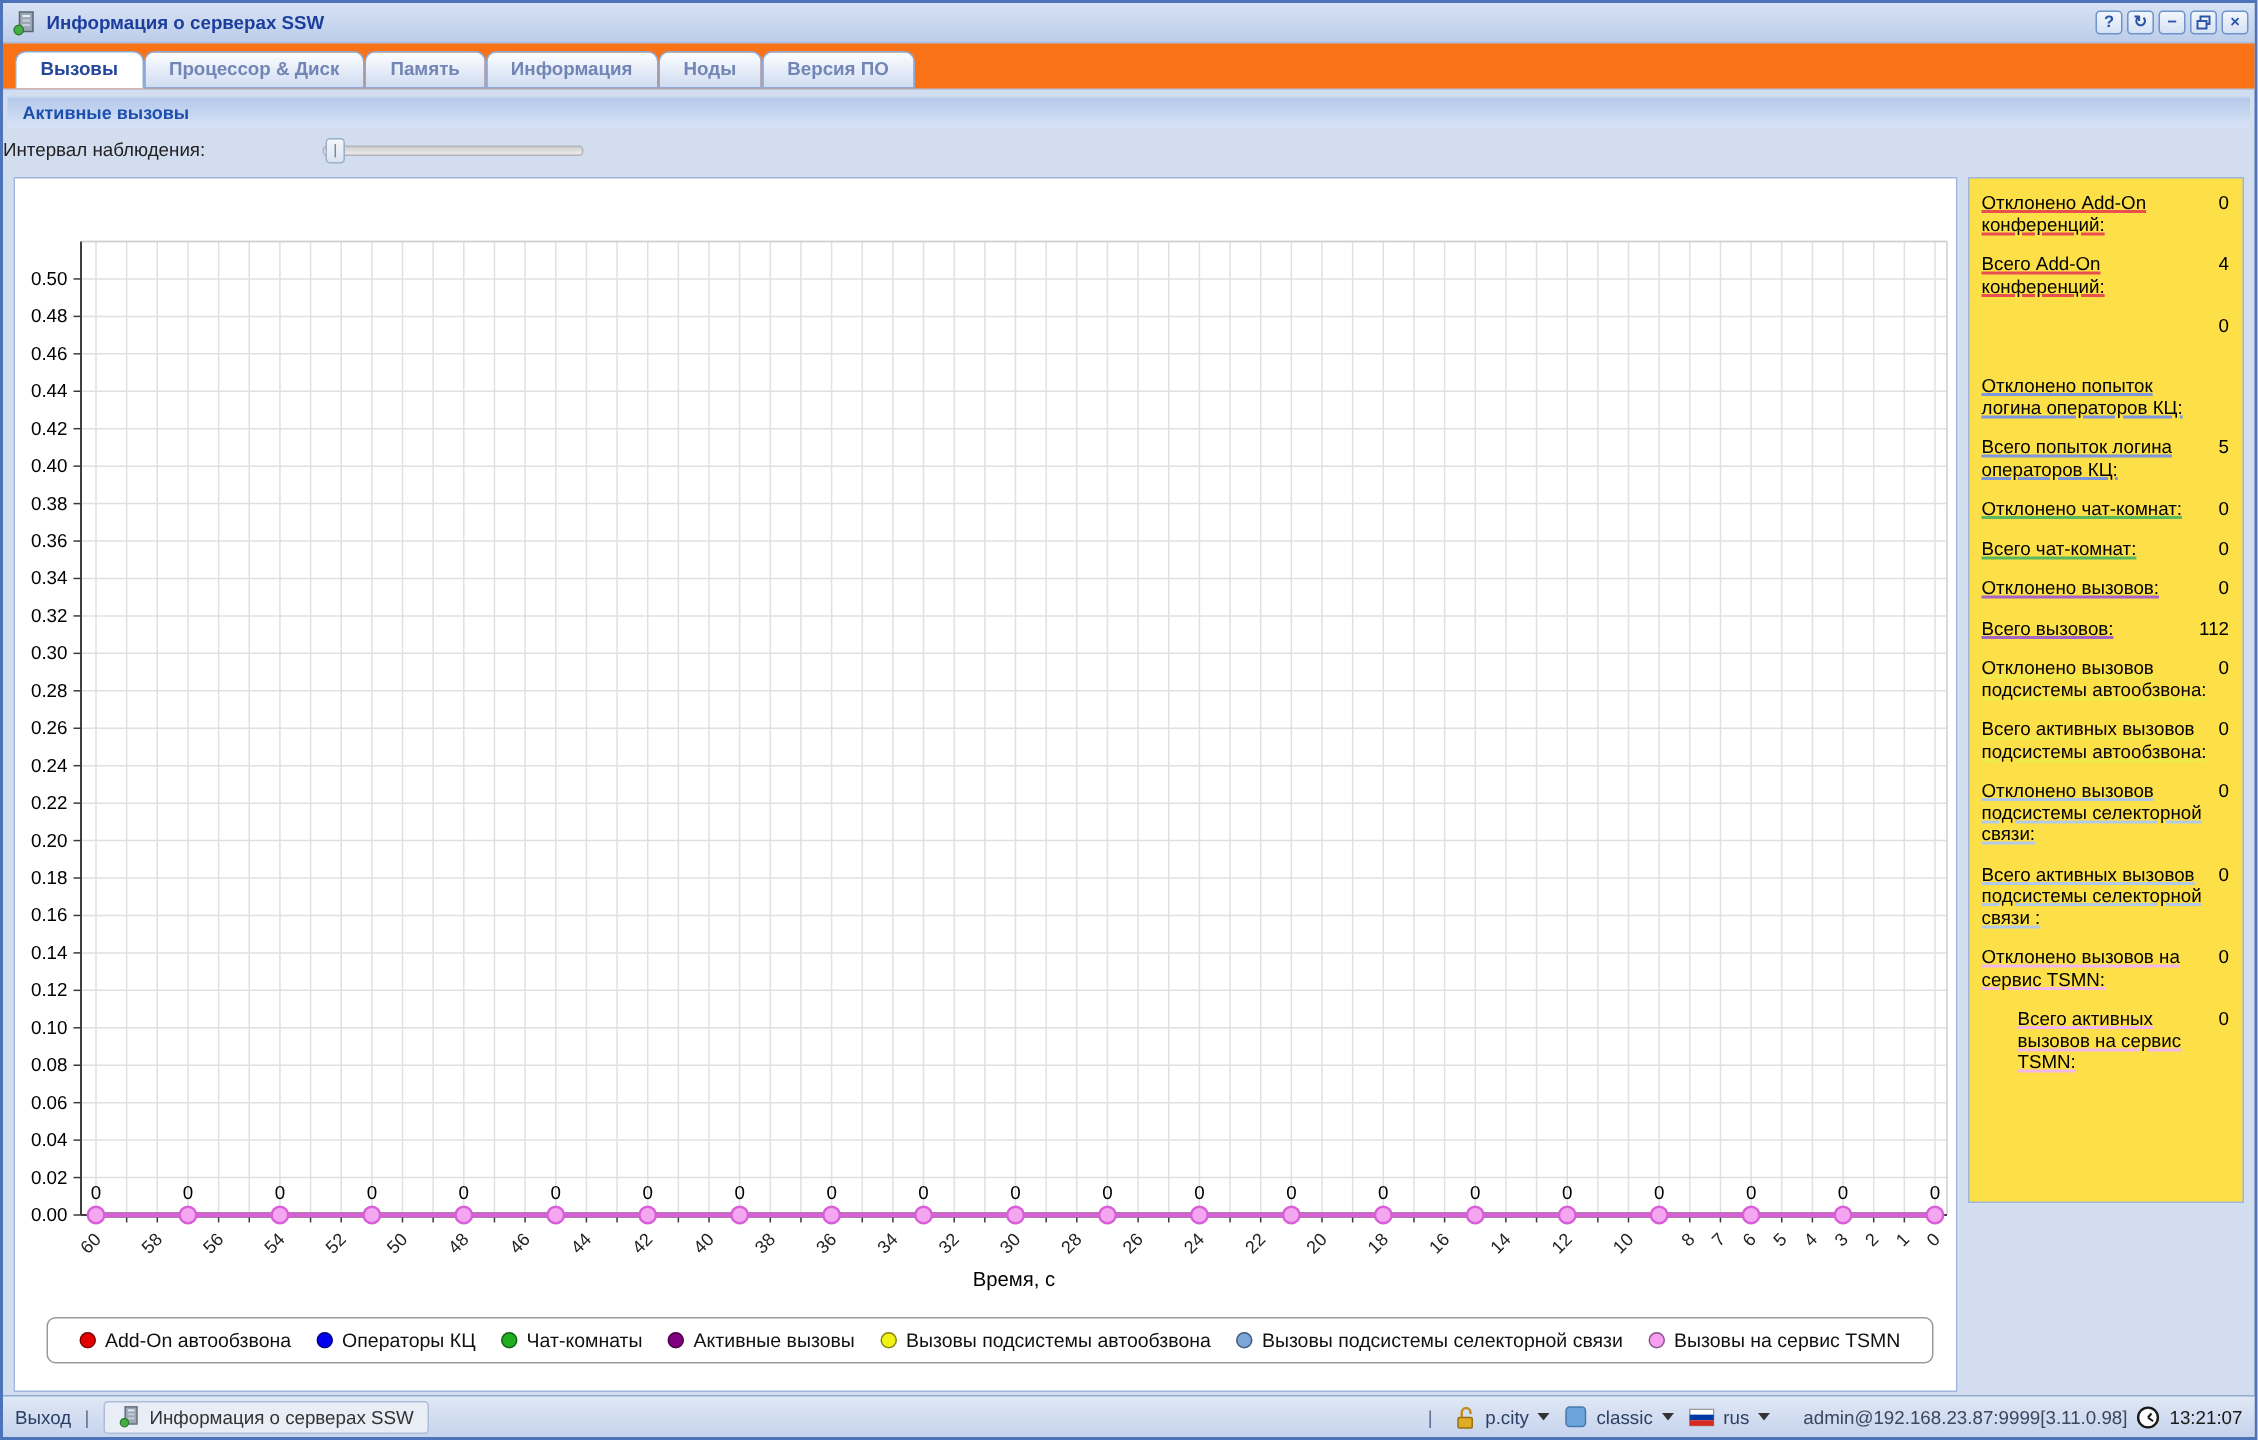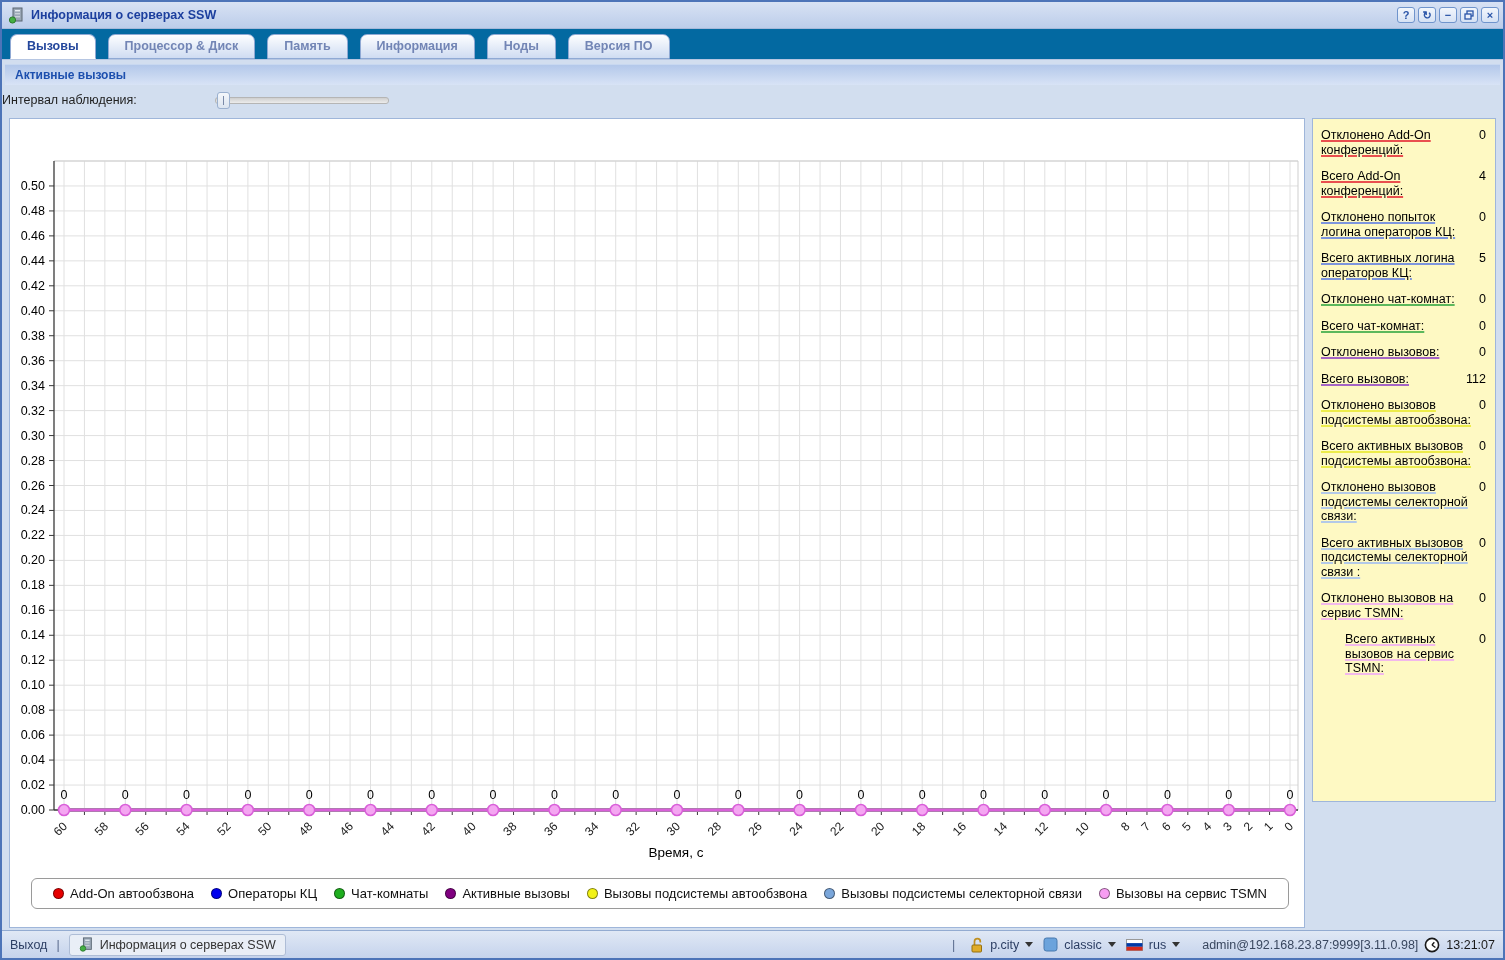--- a/index.html
+++ b/index.html
@@ -9,22 +9,22 @@
   
   .titlebar{height:26px;flex:none;display:flex;align-items:center;padding:0 4px 0 6px;
     background:linear-gradient(#d8e2f4,#bccdea);border-bottom:1px solid #a5b9da;}
   .titlebar .ticon{width:17px;height:17px;margin-right:6px;}
   .title-text{font-size:12.5px;font-weight:bold;color:#1c3f9e;}
   .win-controls{margin-left:auto;display:flex;gap:3px;}
   .wbtn{width:18px;height:16px;box-sizing:border-box;border:1px solid #6f94cc;border-radius:3px;
     background:linear-gradient(#f2f6fc,#d6e2f4);color:#2a55a8;font-size:11px;font-weight:bold;
     display:flex;align-items:center;justify-content:center;line-height:1;cursor:default;}
   
-  .tabbar{height:30px;flex:none;display:flex;align-items:flex-end;padding:0 0 0 8px;gap:12px;
-    background:#0369a1;border-bottom:1px solid #b6c6e2;}
+  .tabbar{height:30px;flex:none;display:flex;align-items:flex-end;padding:0 0 0 8px;gap:0;
+    background:#f97316;border-bottom:1px solid #b6c6e2;}
   .tab{box-sizing:border-box;height:25px;padding:4px 16px 0 16px;border:1px solid #8fa9d4;
     border-radius:7px 7px 0 0;background:linear-gradient(#fdfeff,#cfdcf2);
     font-size:12.5px;font-weight:bold;color:#7285b5;}
   .tab.active{background:#ffffff;color:#24479c;border-bottom-color:#ffffff;}
   
   .secheader{flex:none;height:20px;margin:4px 3px 0 3px;background:linear-gradient(#b3c8ea,#d8e3f6);
     font-size:12px;font-weight:bold;color:#1c4fae;line-height:20px;padding-left:10px;
     border-top:1px solid #c8d8f0;}
   
   .intervalrow{flex:none;height:30px;display:flex;align-items:center;padding-left:0;}
@@ -38,21 +38,21 @@
   .main{flex:none;display:flex;gap:7px;padding:3px 7px 0 7px;}
   .chartpanel{position:relative;box-sizing:border-box;width:1296px;height:810px;background:#fff;
     border:1px solid #9fb6da;}
   .chartpanel svg{position:absolute;left:0;top:0;}
   .legend{position:absolute;left:21px;top:759px;width:1258px;height:31px;box-sizing:border-box;
     border:1px solid #9a9a9a;border-radius:6px;background:#fff;display:flex;align-items:center;
     justify-content:center;gap:17px;}
   .litem{display:flex;align-items:center;gap:6px;font-size:13px;color:#111;}
   .ldot{width:11px;height:11px;border-radius:50%;border:1px solid rgba(0,0,0,0.45);box-sizing:border-box;}
   
-  .statspanel{box-sizing:border-box;flex:1;height:684px;background:#fef9c3;border:1px solid #9fb6da;
+  .statspanel{box-sizing:border-box;flex:1;height:684px;background:#fde047;border:1px solid #9fb6da;
     padding:9px 6px 0 8px;overflow:hidden;}
   .srow{display:flex;align-items:flex-start;margin-bottom:12px;}
   .slabel{width:150px;font-size:12.5px;line-height:14.5px;color:#000;
     text-decoration:underline;text-decoration-thickness:1.5px;}
   .sval{flex:1;text-align:right;font-size:12.5px;color:#000;padding-right:3px;}
   
   .statusbar{margin-top:auto;flex:none;height:27px;display:flex;align-items:center;padding:0 8px;
     background:linear-gradient(#e0e8f5,#c5d3ec);border-top:1px solid #93abd1;
     font-size:12.5px;color:#2c3e63;}
   .sb-sep{margin:0 9px;color:#5b6c8e;}
@@ -438,25 +438,25 @@
     <div class="statspanel" id="stats">
         <div class="srow">
           <span class="slabel" style="text-decoration-color: rgb(233, 79, 79);">Отклонено Add-On конференций:</span>
           <span class="sval">0</span>
         </div>
         <div class="srow">
           <span class="slabel" style="text-decoration-color: rgb(233, 79, 79);">Всего Add-On конференций:</span>
           <span class="sval">4</span>
         </div>
         <div class="srow">
-          <span class="slabel" style="text-decoration-color: rgb(125, 149, 221);">Отклонено попыток логина операторов КЦ:</span>
-          <span class="sval">0</span>
-        </div>
-        <div class="srow">
-          <span class="slabel" style="text-decoration-color: rgb(125, 149, 221);">Всего активных логина операторов КЦ:</span>
+          <span class="slabel" style="text-decoration-color: rgb(125, 149, 221); margin-top: 40px;">Отклонено попыток логина операторов КЦ:</span>
+          <span class="sval">0</span>
+        </div>
+        <div class="srow">
+          <span class="slabel" style="text-decoration-color: rgb(125, 149, 221);">Всего попыток логина операторов КЦ:</span>
           <span class="sval">5</span>
         </div>
         <div class="srow">
           <span class="slabel" style="text-decoration-color: rgb(92, 184, 92);">Отклонено чат-комнат:</span>
           <span class="sval">0</span>
         </div>
         <div class="srow">
           <span class="slabel" style="text-decoration-color: rgb(92, 184, 92);">Всего чат-комнат:</span>
           <span class="sval">0</span>
         </div>

